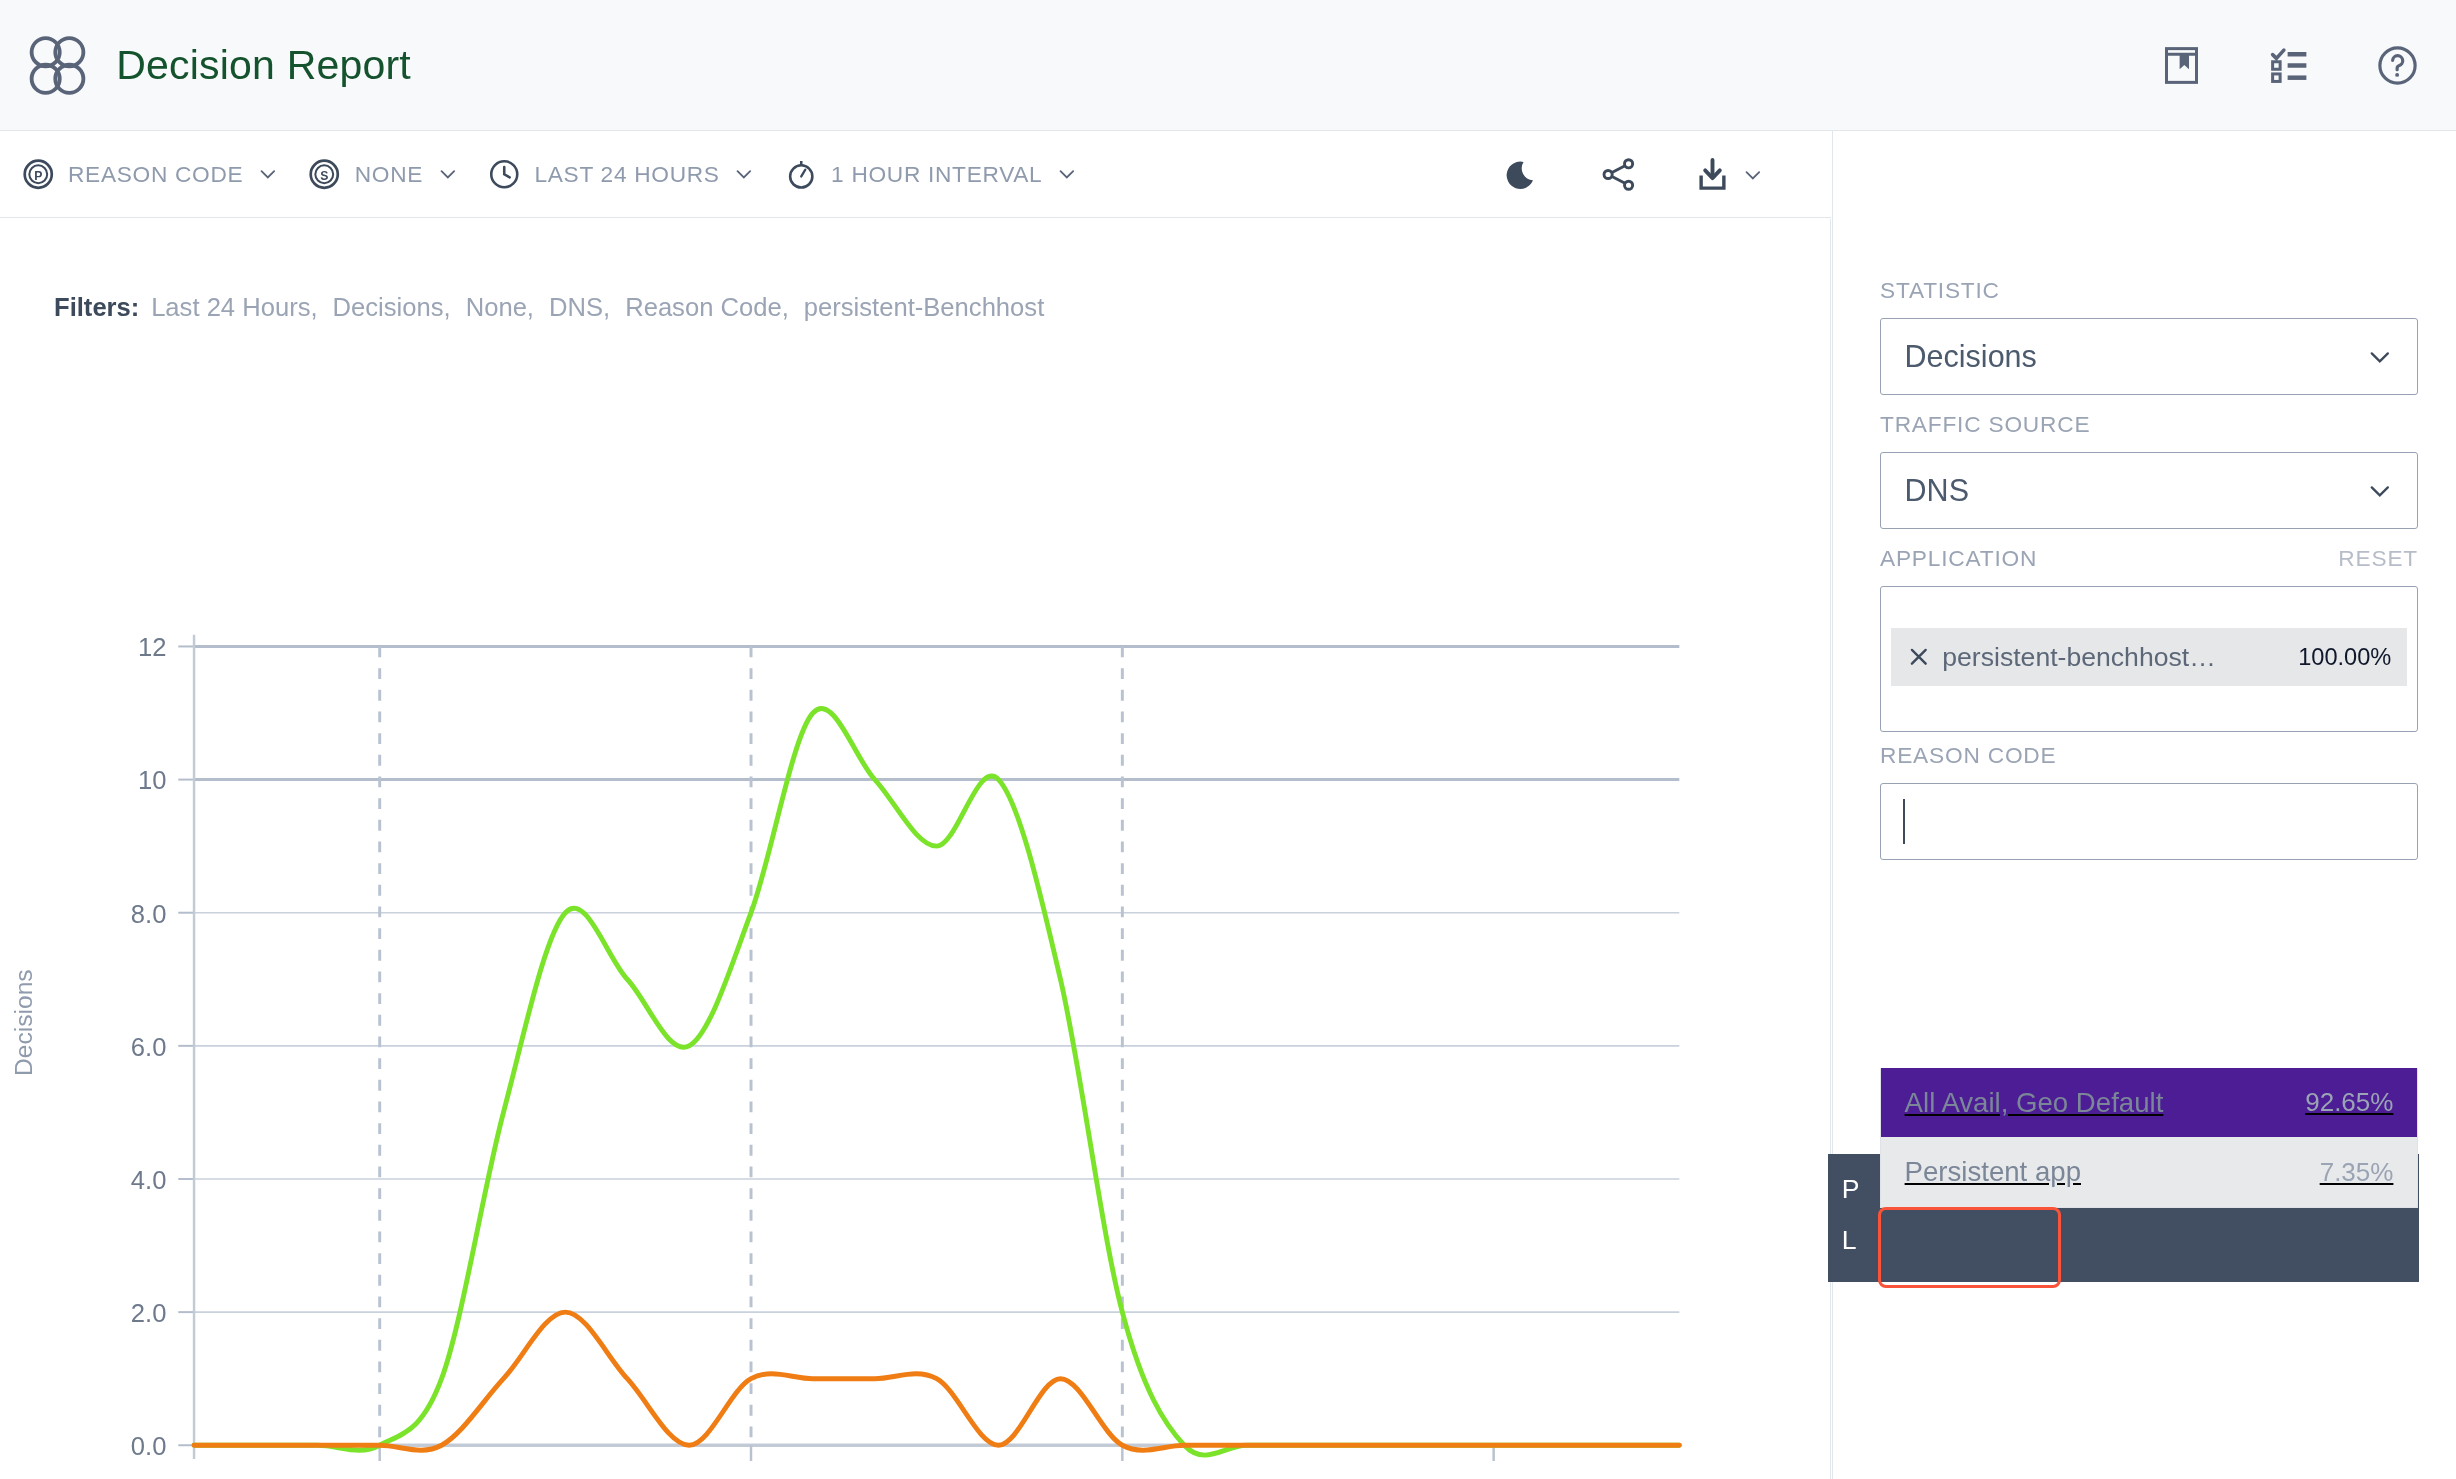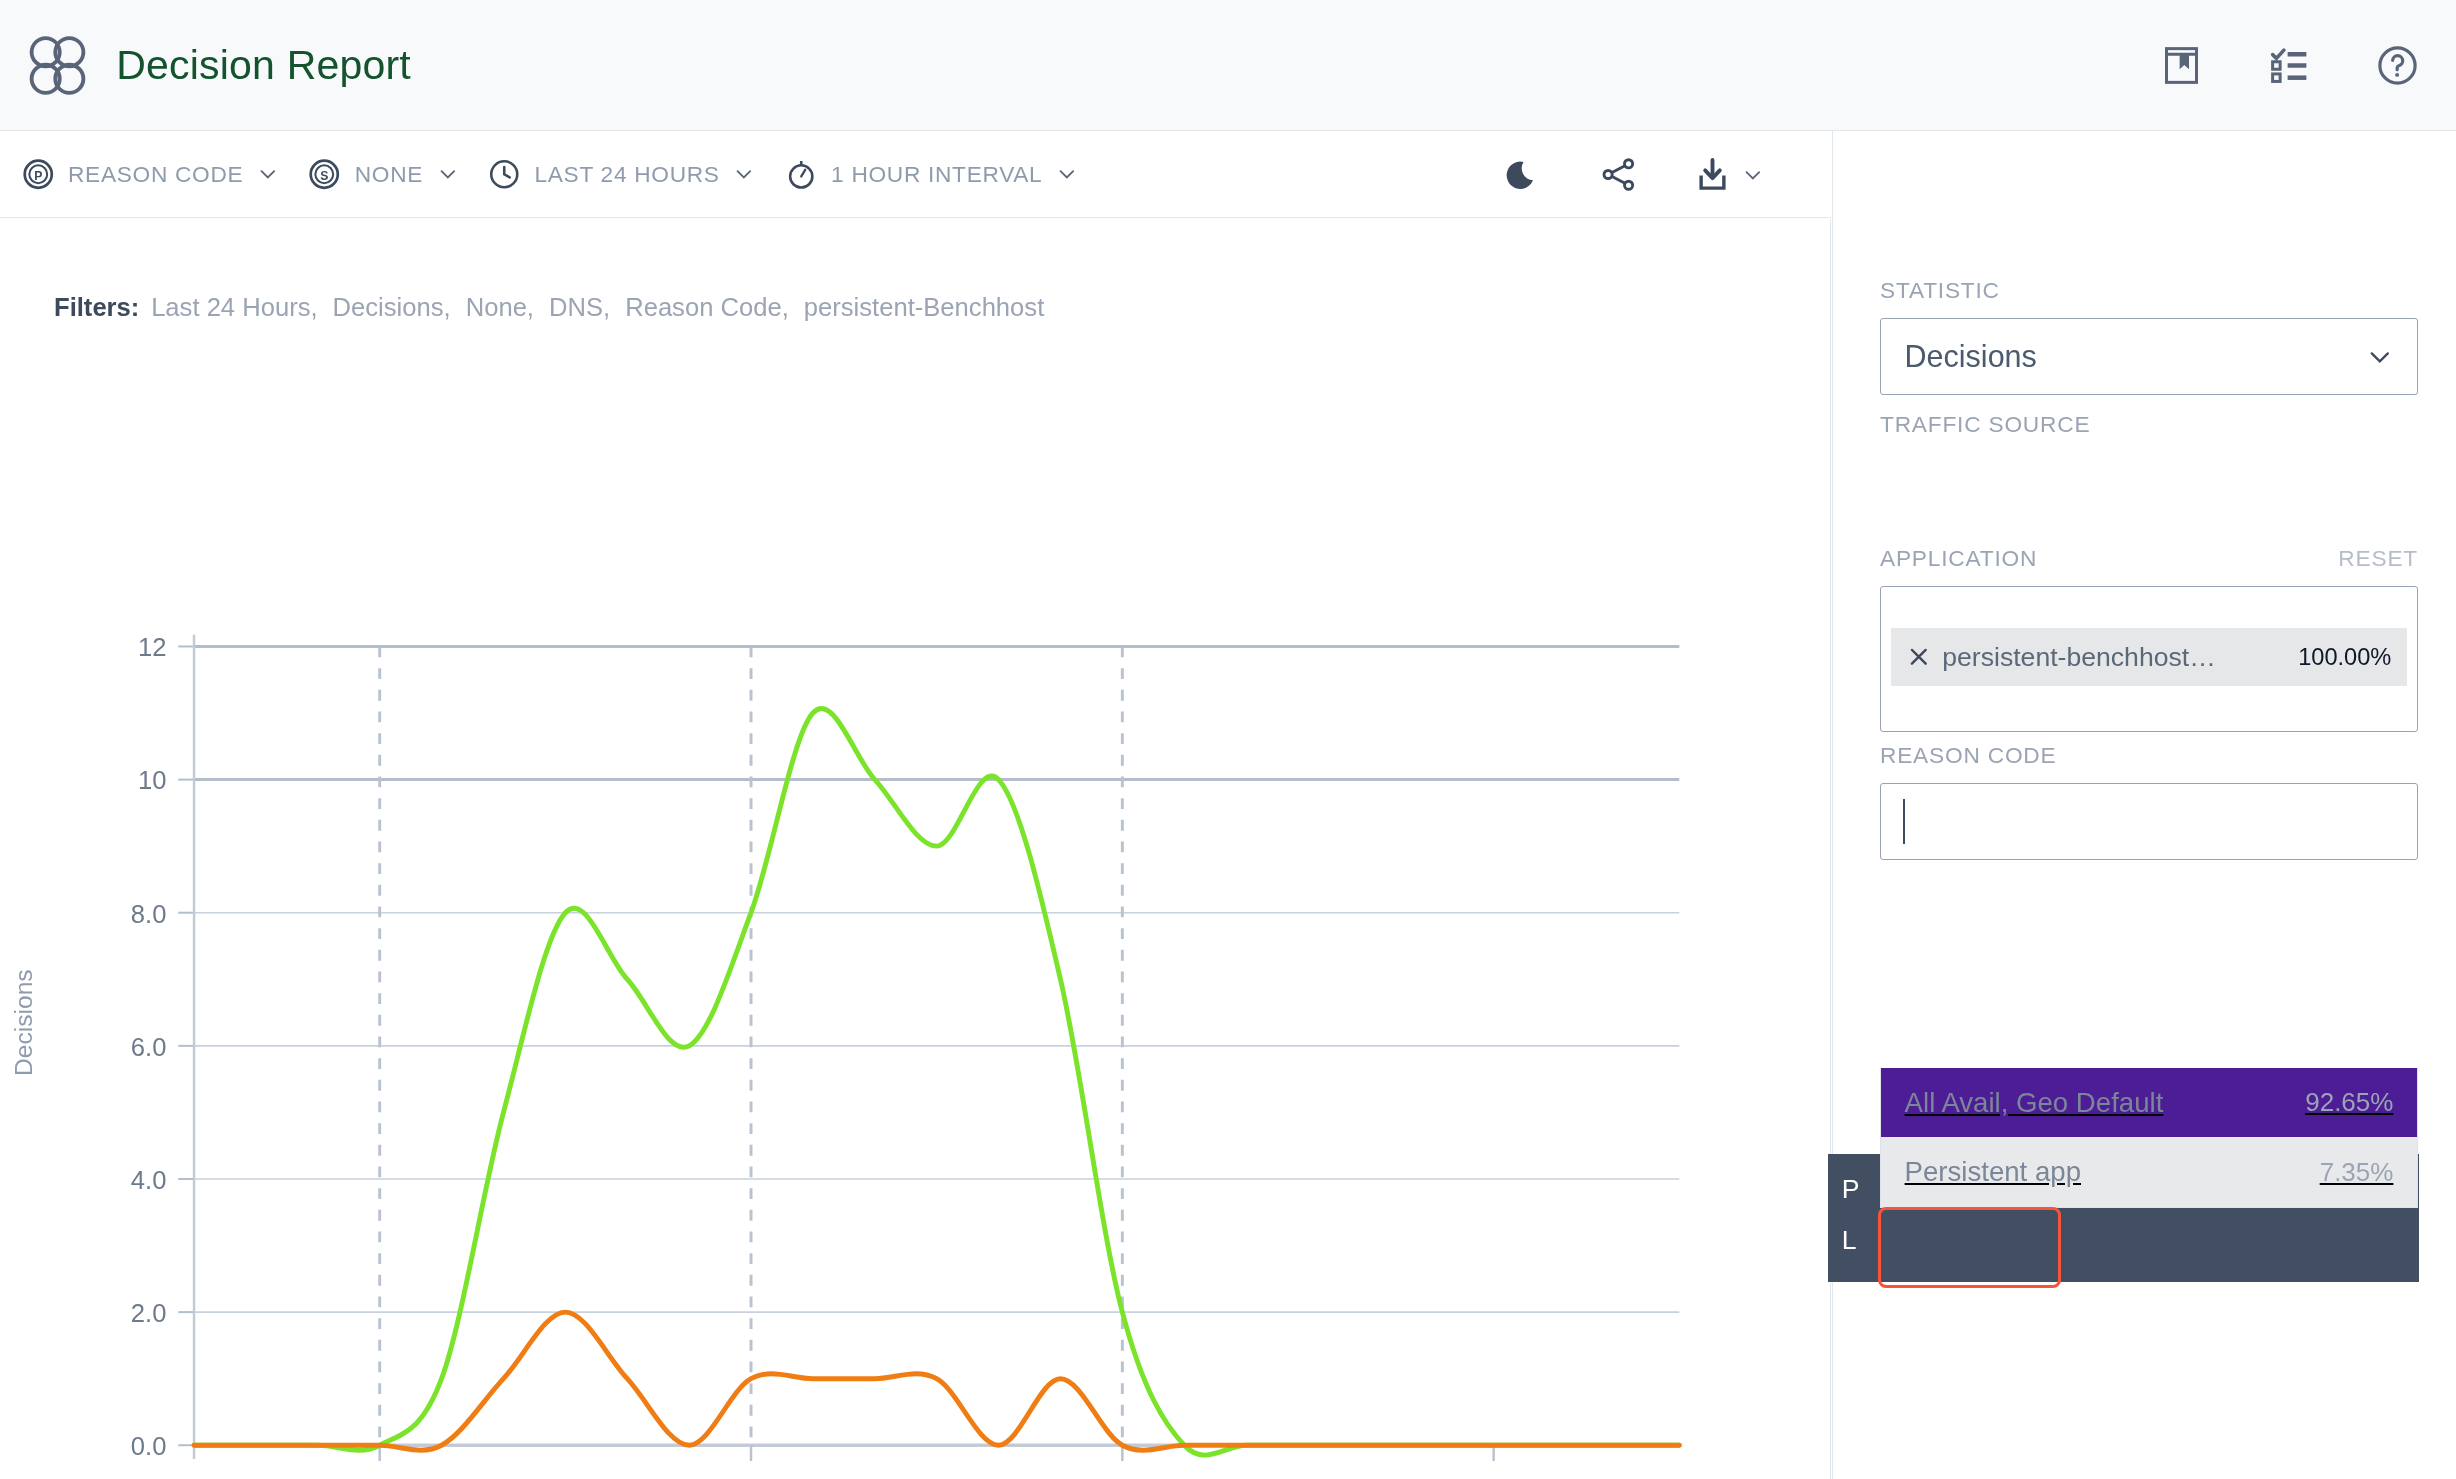--- a/index.html
+++ b/index.html
@@ -333,20 +333,26 @@
         <svg class="select-caret" viewBox="0 0 24 24">
           <path d="M5 9 L12 16 L19 9" fill="none" stroke="currentColor" stroke-width="2" stroke-linecap="round"></path>
         </svg>
       </div>
     </div>
 
     <div class="field" style="top:280px;">
       <div class="field-label">
         <span>Traffic Source</span>
       </div>
+      <div class="select">
+        <span class="select-val">DNS</span>
+        <svg class="select-caret" viewBox="0 0 24 24">
+          <path d="M5 9 L12 16 L19 9" fill="none" stroke="currentColor" stroke-width="2" stroke-linecap="round"></path>
+        </svg>
+      </div>
     </div>
 
     <div class="field" style="top:414px;">
       <div class="field-label">
         <span>Application</span>
         <span class="reset-link">Reset</span>
       </div>
       <div class="token-box">
         <div class="token">
           <svg class="token-x" viewBox="0 0 24 24">

